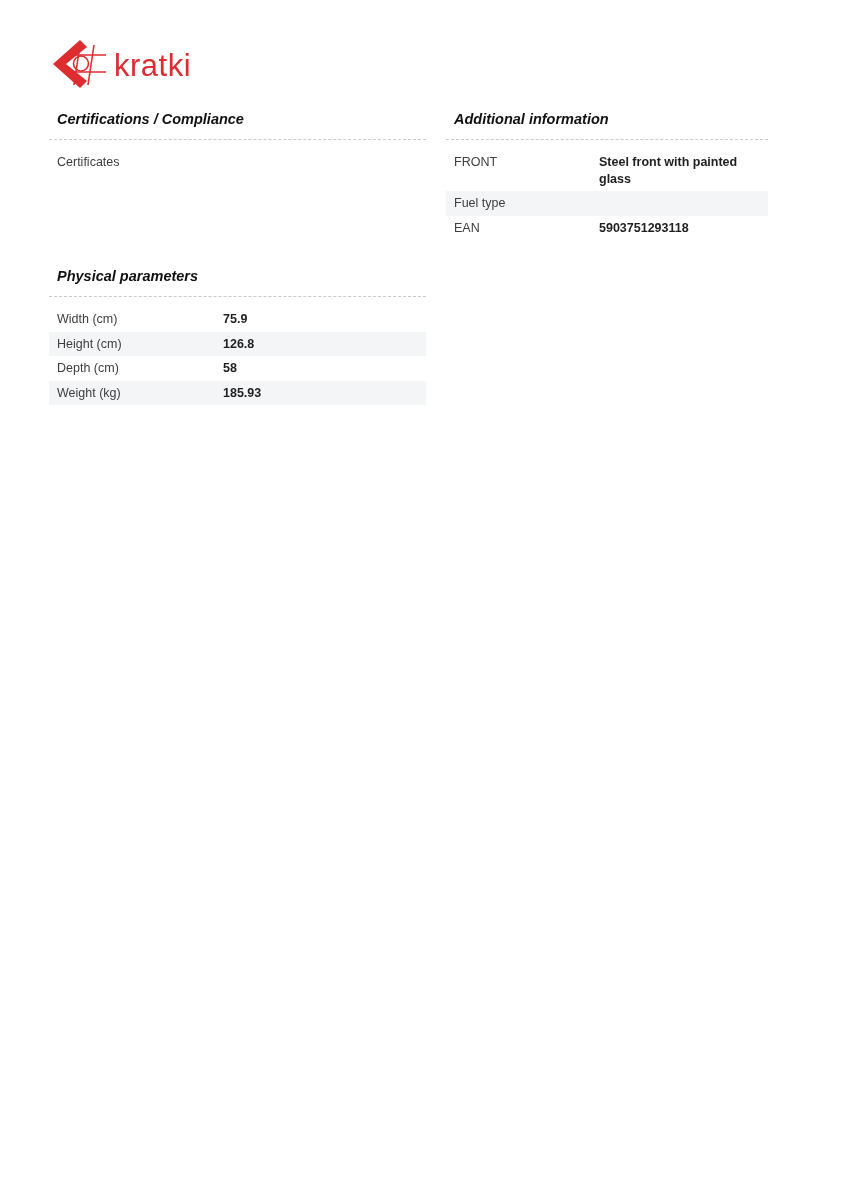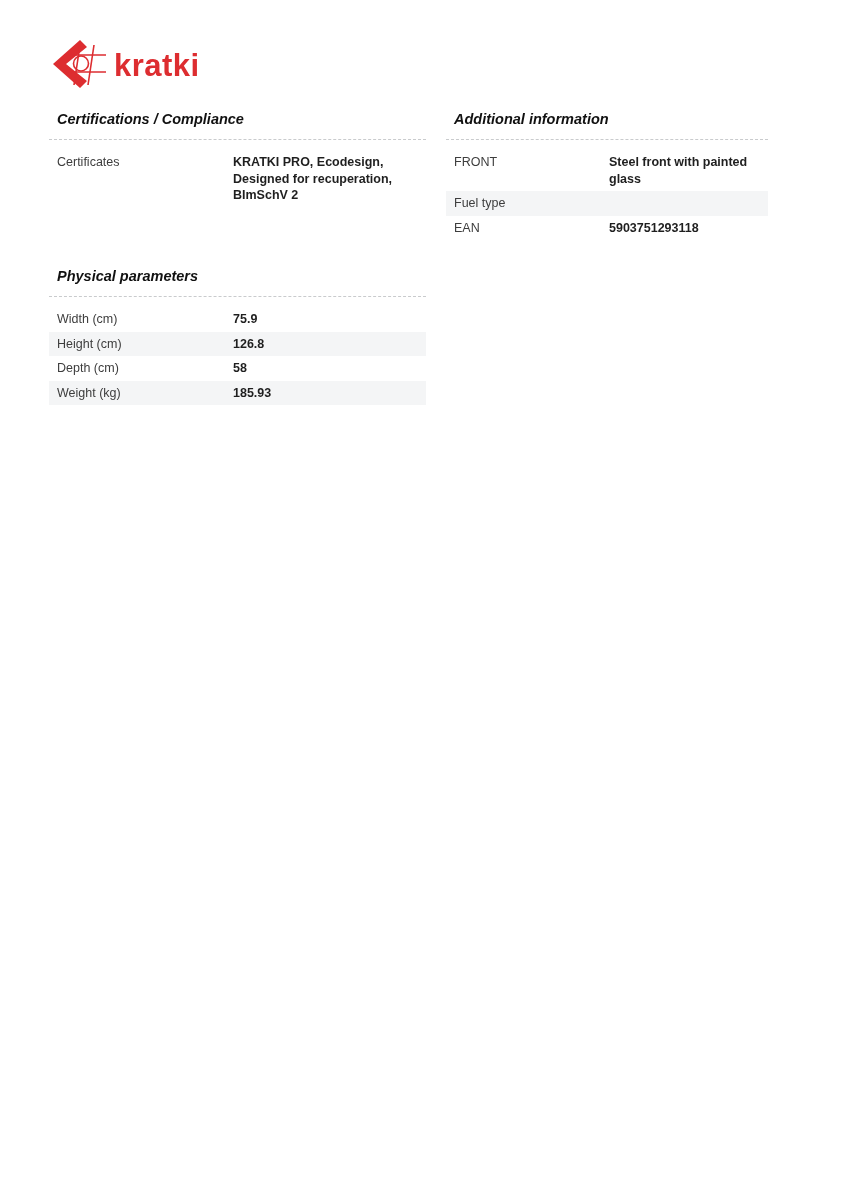--- a/index.html
+++ b/index.html
@@ -17,21 +17,21 @@
     left: 50px;
     top: 39px;
     display: flex;
     align-items: center;
     height: 50px;
     cursor: pointer;
   }
   .logo-mark { display: block; }
   .logo-text {
     font-size: 31px;
-    font-weight: bold;
+    font-weight: normal;
     letter-spacing: 0.5px;
     color: #dd2d30;
     margin-left: 2px;
     line-height: 1;
     transform: translateY(1px);
   }
   .content {
     position: absolute;
     left: 49px;
     top: 111px;
@@ -56,21 +56,20 @@
     height: 0;
     margin-bottom: 10px;
   }
   .spec-table { width: 100%; }
   .row {
     display: flex;
     align-items: flex-start;
     padding: 4px 8px;
     font-size: 12.5px;
     line-height: 16.5px;
-    gap: 10px;
   }
   .row:nth-child(even) { background: #f4f5f6; }
   .row .label {
     flex: none;
     width: 166px;
     color: #3d3d3d;
     padding-right: 8px;
     box-sizing: border-box;
   }
   .section-additional .row .label { width: 145px; }
@@ -105,21 +104,20 @@
   </div>
 
   <div class="content">
 
     <div class="section section-certifications">
       <h2>Certifications / Compliance</h2>
       <div class="sep"></div>
       <div class="spec-table">
         <div class="row">
           <div class="label">Certificates</div>
-          <div class="value">KRATKI PRO, Ecodesign, Designed for recuperation, BImSchV 2</div>
         </div>
       </div>
     </div>
 
     <div class="section section-additional">
       <h2>Additional information</h2>
       <div class="sep"></div>
       <div class="spec-table">
         <div class="row">
           <div class="label">FRONT</div>

